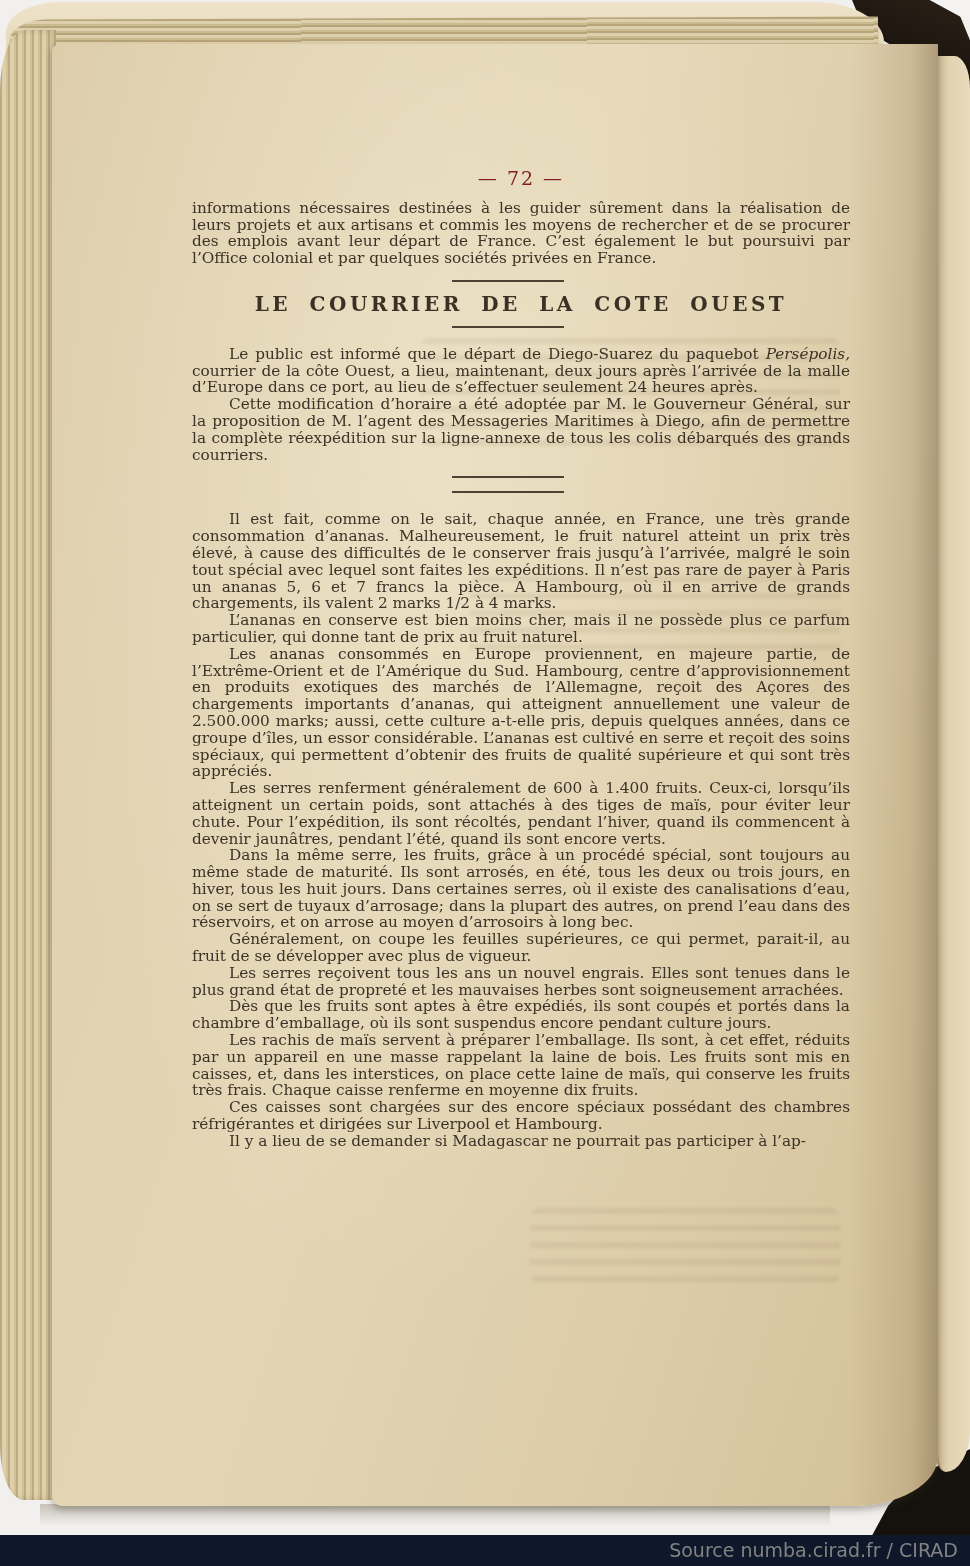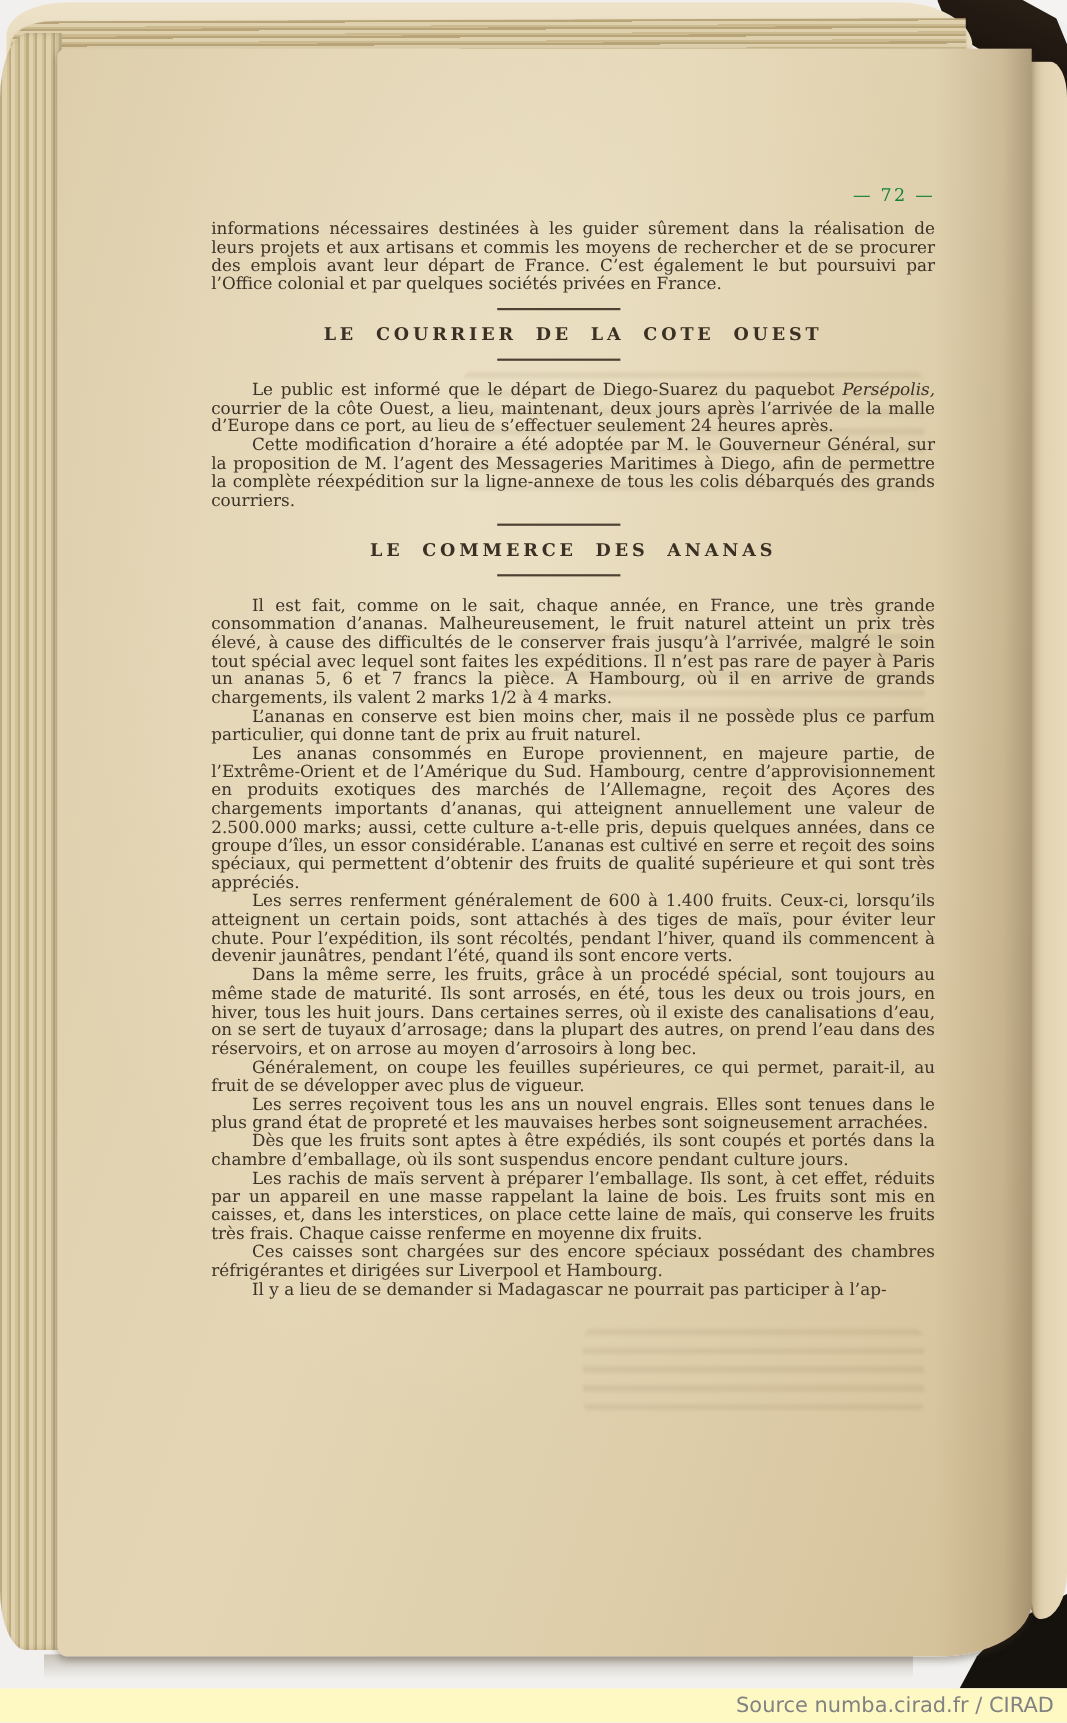--- a/index.html
+++ b/index.html
@@ -66,43 +66,43 @@
   }
   .bleed.b1{left:420px;top:338px;width:420px;height:108px;}
   .bleed.b2{left:470px;top:576px;width:370px;height:82px;}
   .bleed.b3{left:530px;top:1208px;width:310px;height:76px;}
   
   .text-block{
     position:absolute;left:192px;top:170px;width:658px;z-index:6;
     color:#3c3328;font-size:15.3px;line-height:16.8px;text-align:justify;
   }
   .page-number{
-    text-align:right;font-size:16px;letter-spacing:2px;margin:0 0 13px 0;
-    color:#15803d;
+    text-align:center;font-size:19px;letter-spacing:2px;margin:0 0 13px 0;
+    color:#7f1d1d;
   }
   .para{margin:0;}
   .para.indent{text-indent:37px;}
   .para em{font-style:italic;}
   .heading{
-    text-align:center;font-size:16px;font-weight:600;letter-spacing:3.5px;
+    text-align:center;font-size:20px;font-weight:600;letter-spacing:3.5px;
     word-spacing:8px;margin:16px 0 6px 0;color:#3a3024;text-indent:0;
   }
   .rule{
     width:112px;height:2px;background:#4d4134;margin:13px auto 10px auto;
     position:relative;left:-13px;
   }
   .rule + .para{margin-top:18px;}
   .rule + .heading{margin-top:14px;}
   .under-shadow{
     position:absolute;left:40px;right:140px;bottom:40px;height:22px;z-index:0;
     background:linear-gradient(to bottom,rgba(150,140,120,.45),rgba(150,140,120,0));
   }
   .watermark-bar{
     position:absolute;left:0;right:0;bottom:0;height:31px;z-index:10;
-    background:#fef9c3;
+    background:#0f172a;
     font-family:"DejaVu Sans", sans-serif;font-size:19px;line-height:30px;
     color:#828282;text-align:right;padding-right:12px;box-sizing:border-box;
   }
 </style>
 </head>
 <body>
 
 <div class="cover-top"></div>
 <div class="corner-white"></div>
 <div class="cover-bottom"></div>
@@ -119,21 +119,20 @@
 
 <div class="text-block">
   <div class="page-number">— 72 —</div>
 <p class="para">informations nécessaires destinées à les guider sûrement dans la réalisation de leurs projets et aux artisans et commis les moyens de rechercher et de se procurer des emplois avant leur départ de France. C’est également le but poursuivi par l’Office colonial et par quelques sociétés privées en France.</p>
     <div class="rule"></div>
     <div class="heading">LE COURRIER DE LA COTE OUEST</div>
     <div class="rule"></div>
     <p class="para indent">Le public est informé que le départ de Diego-Suarez du paquebot <em>Persépolis,</em> courrier de la côte Ouest, a lieu, maintenant, deux jours après l’arrivée de la malle d’Europe dans ce port, au lieu de s’effectuer seulement 24 heures après.</p>
     <p class="para indent">Cette modification d’horaire a été adoptée par M. le Gouverneur Général, sur la proposition de M. l’agent des Messageries Maritimes à Diego, afin de permettre la complète réexpédition sur la ligne-annexe de tous les colis débarqués des grands courriers.</p>
     <div class="rule"></div>
-    <div class="heading">LE COMMERCE DES ANANAS</div>
     <div class="rule"></div>
     <p class="para indent">Il est fait, comme on le sait, chaque année, en France, une très grande consommation d’ananas. Malheureusement, le fruit naturel atteint un prix très élevé, à cause des difficultés de le conserver frais jusqu’à l’arrivée, malgré le soin tout spécial avec lequel sont faites les expéditions. Il n’est pas rare de payer à Paris un ananas 5, 6 et 7 francs la pièce. A Hambourg, où il en arrive de grands chargements, ils valent 2 marks 1/2 à 4 marks.</p>
     <p class="para indent">L’ananas en conserve est bien moins cher, mais il ne possède plus ce parfum particulier, qui donne tant de prix au fruit naturel.</p>
     <p class="para indent">Les ananas consommés en Europe proviennent, en majeure partie, de l’Extrême-Orient et de l’Amérique du Sud. Hambourg, centre d’approvisionnement en produits exotiques des marchés de l’Allemagne, reçoit des Açores des chargements importants d’ananas, qui atteignent annuellement une valeur de 2.500.000 marks; aussi, cette culture a-t-elle pris, depuis quelques années, dans ce groupe d’îles, un essor considérable. L’ananas est cultivé en serre et reçoit des soins spéciaux, qui permettent d’obtenir des fruits de qualité supérieure et qui sont très appréciés.</p>
     <p class="para indent">Les serres renferment généralement de 600 à 1.400 fruits. Ceux-ci, lorsqu’ils atteignent un certain poids, sont attachés à des tiges de maïs, pour éviter leur chute. Pour l’expédition, ils sont récoltés, pendant l’hiver, quand ils commencent à devenir jaunâtres, pendant l’été, quand ils sont encore verts.</p>
     <p class="para indent">Dans la même serre, les fruits, grâce à un procédé spécial, sont toujours au même stade de maturité. Ils sont arrosés, en été, tous les deux ou trois jours, en hiver, tous les huit jours. Dans certaines serres, où il existe des canalisations d’eau, on se sert de tuyaux d’arrosage; dans la plupart des autres, on prend l’eau dans des réservoirs, et on arrose au moyen d’arrosoirs à long bec.</p>
     <p class="para indent">Généralement, on coupe les feuilles supérieures, ce qui permet, parait-il, au fruit de se développer avec plus de vigueur.</p>
     <p class="para indent">Les serres reçoivent tous les ans un nouvel engrais. Elles sont tenues dans le plus grand état de propreté et les mauvaises herbes sont soigneusement arrachées.</p>
     <p class="para indent">Dès que les fruits sont aptes à être expédiés, ils sont coupés et portés dans la chambre d’emballage, où ils sont suspendus encore pendant culture jours.</p>
     <p class="para indent">Les rachis de maïs servent à préparer l’emballage. Ils sont, à cet effet, réduits par un appareil en une masse rappelant la laine de bois. Les fruits sont mis en caisses, et, dans les interstices, on place cette laine de maïs, qui conserve les fruits très frais. Chaque caisse renferme en moyenne dix fruits.</p>

